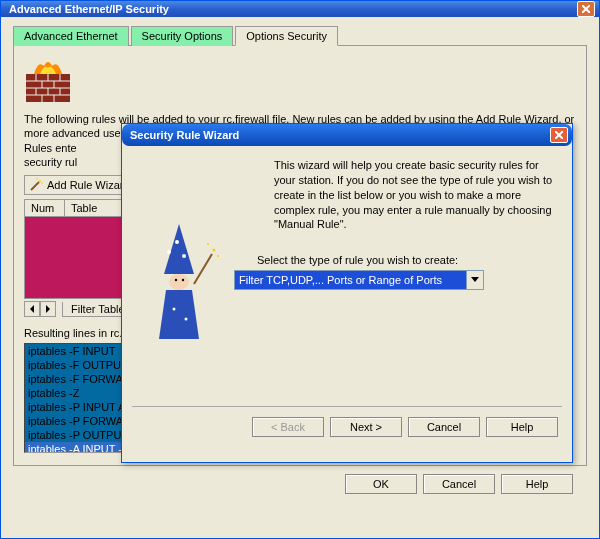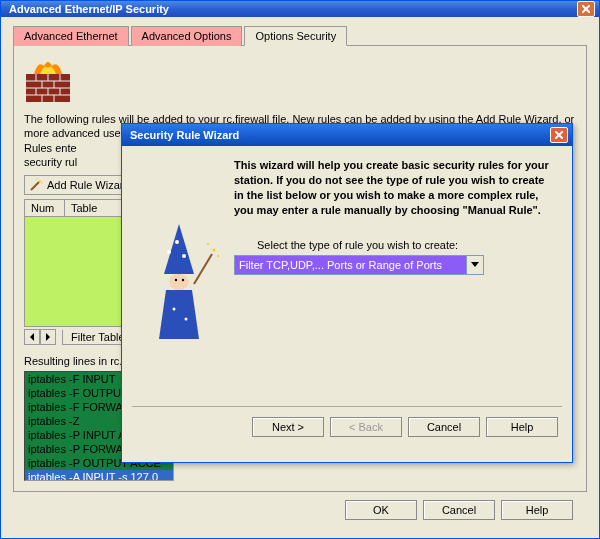--- a/index.html
+++ b/index.html
@@ -5,61 +5,61 @@
 * { box-sizing: border-box; font-family: Tahoma, sans-serif; font-size: 11px; }
 body { margin: 0; background: #ece9d8; width: 600px; height: 539px; overflow: hidden; }
 
 .main-window { width: 600px; height: 539px; background: #ece9d8; border: 1px solid #0054e3; position: relative; }
 .main-titlebar { height: 16px; background: linear-gradient(#4a8be0,#2a5fd0,#1e4fb8); color: #fff; display: flex; align-items: center; padding: 0 4px; font-weight: bold; }
 .main-titlebar .title { flex: 1; padding-left: 4px; }
 .close-btn { width: 18px; height: 16px; background: #d96f3a; border: 1px solid #fff; color: #fff; display: flex; align-items: center; justify-content: center; cursor: pointer; font-weight: bold; border-radius: 2px; }
 
 .main-body { padding: 8px 12px; }
 .tabs { display: flex; border-bottom: 1px solid #999; }
-.tab { padding: 3px 10px; border: 1px solid #999; border-bottom: none; background: #fca5a5; margin-right: 2px; cursor: pointer; position: relative; top: 1px; }
+.tab { padding: 3px 10px; border: 1px solid #999; border-bottom: none; background: #86efac; margin-right: 2px; cursor: pointer; position: relative; top: 1px; }
 .tab.active { background: #ece9d8; border-bottom: 1px solid #ece9d8; }
 
 .tab-content { border: 1px solid #999; border-top: none; padding: 10px; min-height: 420px; position: relative; }
 
 .intro-row { display: flex; gap: 8px; flex-direction: column; }
 .firewall-icon { width: 48px; height: 48px; flex-shrink: 0; }
 .intro-text { font-size: 11px; line-height: 1.3; }
 
 .add-rule-btn { margin-top: 6px; padding: 2px 8px 2px 4px; background: #ece9d8; border: 1px solid #999; display: inline-flex; align-items: center; gap: 4px; cursor: pointer; }
 .wand-icon { width: 14px; height: 14px; }
 
-.rule-table { margin-top: 4px; border: 1px solid #999; background: #bef264; width: 140px; height: 128px; }
+.rule-table { margin-top: 4px; border: 1px solid #999; background: #be185d; width: 140px; height: 100px; }
 .rule-header { display: flex; background: #ece9d8; border-bottom: 1px solid #999; }
 .rule-header div { padding: 2px 6px; border-right: 1px solid #999; }
 
 .filter-tabs { display: flex; align-items: center; margin-top: 2px; }
 .arrow-btn { width: 16px; height: 16px; border: 1px solid #999; background: #ece9d8; display: flex; align-items: center; justify-content: center; cursor: pointer; }
 .filter-tab { padding: 1px 8px; border: 1px solid #999; border-top: none; background: #ece9d8; margin-left: 6px; }
 
 .resulting-label { margin-top: 10px; }
-.listbox { margin-top: 4px; border: 1px inset #999; background: #15803d; width: 150px; height: 110px; overflow: hidden; }
+.listbox { margin-top: 4px; border: 1px inset #999; background: #0369a1; width: 150px; height: 110px; overflow: hidden; }
 .listbox div { padding: 1px 3px; white-space: nowrap; }
 .listbox .selected { background: #316ac5; color: #fff; }
 
 .button-row { display: flex; justify-content: flex-end; gap: 6px; padding: 8px 14px; }
 .btn { min-width: 72px; padding: 3px 10px; background: #ece9d8; border: 1px solid #888; cursor: pointer; text-align: center; box-shadow: 1px 1px 0 #fff inset; }
 .btn.disabled { color: #999; cursor: default; }
 
 
 .wizard { position: absolute; left: 120px; top: 122px; width: 452px; height: 340px; background: #ece9d8; border: 1px solid #0054e3; box-shadow: 2px 2px 6px rgba(0,0,0,0.3); z-index: 10; }
-.wizard-titlebar { height: 22px; background: linear-gradient(#2a7af0,#1a5ed0,#0a4ab8); color: #fff; display: flex; align-items: center; padding: 0 4px; font-weight: bold; }
+.wizard-titlebar { height: 22px; background: linear-gradient(#2a7af0,#1a5ed0,#0a4ab8); color: #fff; display: flex; align-items: center; padding: 0 4px; font-weight: bold; border-radius: 7px; }
 .wizard-titlebar .title { flex: 1; padding-left: 4px; }
 .wizard-close { width: 18px; height: 16px; background: #e45f3a; border: 1px solid #fff; color: #fff; display: flex; align-items: center; justify-content: center; cursor: pointer; border-radius: 2px; font-weight: bold; }
 
 .wizard-body { display: flex; padding: 12px 16px 6px 12px; gap: 10px; height: 260px; }
 .wizard-img { width: 90px; flex-shrink: 0; }
 .wizard-text { flex: 1; }
-.wizard-text .bold { font-weight: bold; line-height: 1.35; }
+.wizard-text .bold { font-weight: normal; line-height: 1.35; margin-left: 40px; }
 .wizard-text .label { margin-top: 22px; margin-left: 23px; }
-.dropdown { margin-top: 4px; width: 250px; height: 20px; border: 1px solid #7f9db9; background: #8b5cf6; color: #fff; display: flex; align-items: center; padding: 0 4px; position: relative; cursor: pointer; }
+.dropdown { margin-top: 4px; width: 250px; height: 20px; border: 1px solid #7f9db9; background: #1d4ed8; color: #fff; display: flex; align-items: center; padding: 0 4px; position: relative; cursor: pointer; }
 .dropdown .dd-arrow { position: absolute; right: 0; top: 0; width: 17px; height: 18px; background: #ece9d8; border-left: 1px solid #7f9db9; display: flex; align-items: center; justify-content: center; color: #000; }
 
 .wizard-divider { border-top: 1px solid #aaa; margin: 0 10px; }
 .wizard-buttons { display: flex; justify-content: flex-end; gap: 6px; padding: 10px 14px; }
 </style>
 </head>
 <body>
 
 <div class="main-window">
   <div class="main-titlebar">
@@ -67,21 +67,21 @@
     <div class="close-btn">
       <svg width="8" height="8" viewBox="0 0 8 8">
           <path d="M0 0 L8 8 M8 0 L0 8" stroke="#fff" stroke-width="2"></path>
         </svg>
     </div>
   </div>
 
   <div class="main-body">
     <div class="tabs">
       <div class="tab">Advanced Ethernet</div>
-      <div class="tab">Advanced Options</div>
+      <div class="tab">Security Options</div>
       <div class="tab active">Options Security</div>
     </div>
 
     <div class="tab-content">
       <div class="intro-row">
         <svg class="firewall-icon" viewBox="0 0 48 48">
           <rect x="2" y="18" width="44" height="28" fill="#8b2a1a"></rect>
           <g stroke="#eee" stroke-width="1">
             <line x1="2" y1="25" x2="46" y2="25"></line>
               <line x1="2" y1="32" x2="46" y2="32"></line>
@@ -193,19 +193,19 @@
           <div class="dd-arrow">
             <svg width="8" height="6" viewBox="0 0 8 6">
                 <path d="M0 0 L4 5 L8 0 Z" fill="#000"></path>
               </svg>
           </div>
         </div>
       </div>
     </div>
     <div class="wizard-divider"></div>
     <div class="wizard-buttons">
+      <div class="btn disabled">&lt; Back</div>
       <div class="btn">Next &gt;</div>
-      <div class="btn disabled">&lt; Back</div>
       <div class="btn">Cancel</div>
       <div class="btn">Help</div>
     </div>
   </div>
 </div>
 
 </body></html>

